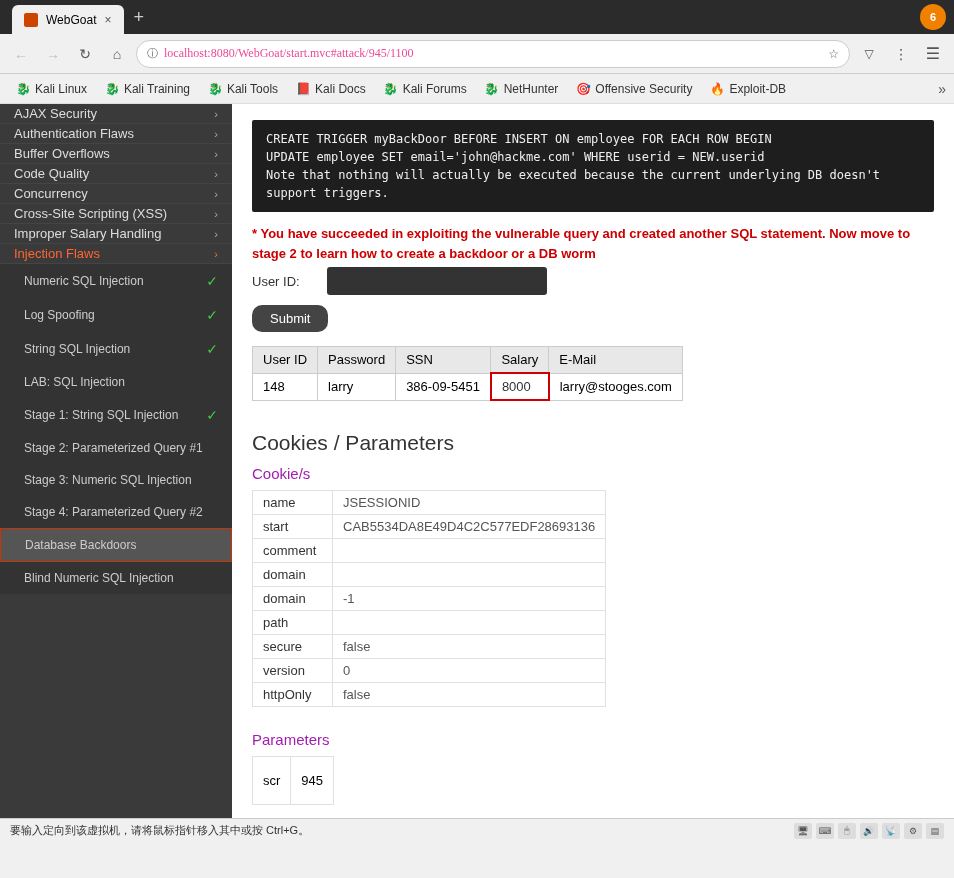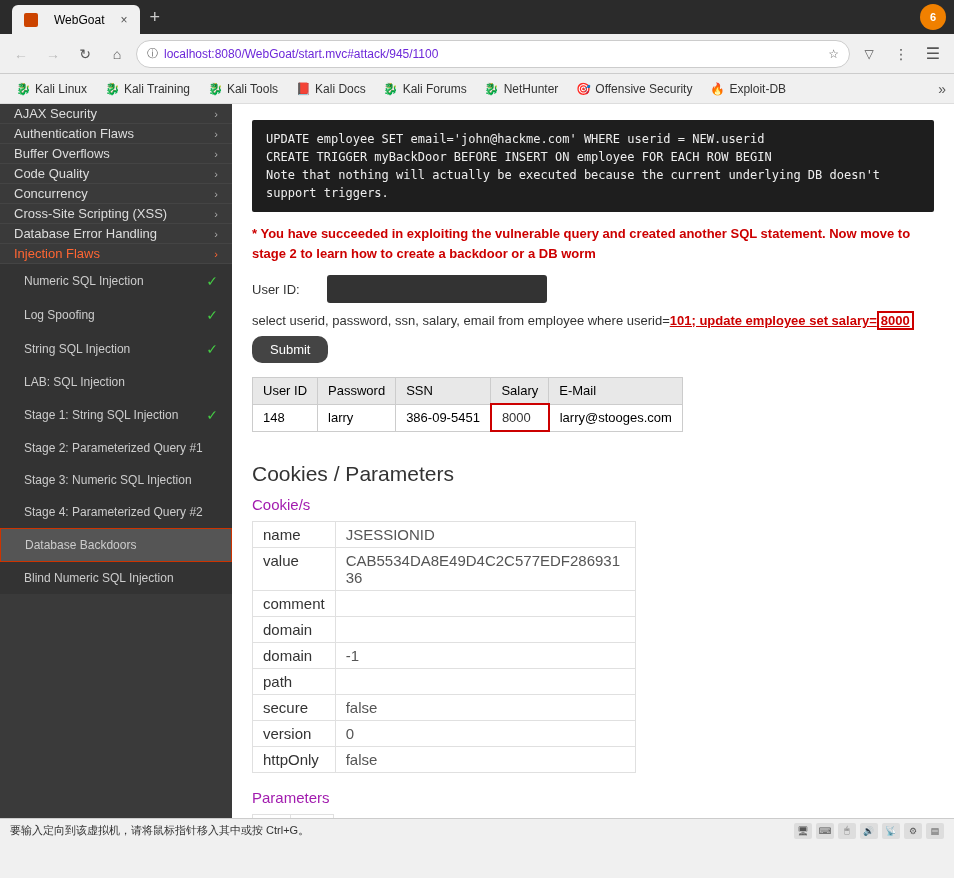--- a/index.html
+++ b/index.html
@@ -22,21 +22,21 @@
       padding: 0 4px;
       gap: 2px;
     }
     .tab-active {
       background: #f0f0f0;
       border-radius: 6px 6px 0 0;
       padding: 4px 12px;
       font-size: 12px;
       display: flex;
       align-items: center;
-      gap: 16px;
+      gap: 8px;
       height: 30px;
     }
     .tab-favicon {
       width: 14px;
       height: 14px;
       background: #cc4400;
       border-radius: 2px;
     }
     .tab-close {
       font-size: 12px;
@@ -94,21 +94,21 @@
       border: 1px solid #ccc;
       border-radius: 14px;
       background: white;
       display: flex;
       align-items: center;
       padding: 0 10px;
       gap: 6px;
       font-size: 12px;
     }
     .address-lock { color: #666; font-size: 11px; }
-    .address-text { flex: 1; color: #6d28d9; }
+    .address-text { flex: 1; color: #ec4899; font-family: Liberation Serif, serif; }
     .address-icons { display: flex; gap: 4px; color: #666; font-size: 12px; }
     .menu-btn {
       width: 26px;
       height: 26px;
       border: none;
       background: transparent;
       cursor: pointer;
       font-size: 16px;
       color: #555;
     }
@@ -197,21 +197,21 @@
       line-height: 1.5;
       margin-bottom: 12px;
       border-radius: 2px;
     }
 
     
     .success-msg {
       color: #cc0000;
       font-weight: bold;
       font-size: 13px;
-      margin-bottom: 12px;
+      margin-bottom: 4px;
       line-height: 1.5;
     }
 
     
     .form-row {
       display: flex;
       align-items: center;
       gap: 27px;
       margin-bottom: 10px;
     }
@@ -283,22 +283,22 @@
       padding-top: 10px;
     }
     .subsection-title {
       font-size: 15px;
       font-weight: normal;
       color: #a21caf;
       margin-bottom: 8px;
     }
     .cookie-table {
       border-collapse: collapse;
-      font-size: 15px;
-      margin-bottom: 16px;
+      font-size: 13px;
+      margin-bottom: 24px;
       border: 1px solid #ddd;
     }
     .cookie-table td {
       padding: 4px 10px;
       border: 1px solid #e0e0e0;
       vertical-align: top;
     }
     .cookie-table td:first-child {
       font-weight: normal;
       color: #333;
@@ -436,21 +436,21 @@
     </div>
     <div class="sidebar-item">
       <span>Concurrency</span>
       <span class="sidebar-arrow">›</span>
     </div>
     <div class="sidebar-item">
       <span>Cross-Site Scripting (XSS)</span>
       <span class="sidebar-arrow">›</span>
     </div>
     <div class="sidebar-item">
-      <span>Database Error Handling</span>
+      <span>Improper Salary Handling</span>
       <span class="sidebar-arrow">›</span>
     </div>
 
     <div class="sidebar-item active">
       <span>Injection Flaws</span>
       <span class="sidebar-arrow" style="color:#ff6633;">›</span>
     </div>
 
     <div class="sidebar-sub">
       <span>Numeric SQL Injection</span>
@@ -485,39 +485,36 @@
     </div>
     <div class="sidebar-sub">
       <span>Blind Numeric SQL Injection</span>
     </div>
   </div>
 
   <div class="content">
     <div class="content-inner">
       
       <div class="code-block">
+        <div>CREATE TRIGGER myBackDoor BEFORE INSERT ON employee FOR EACH ROW BEGIN</div>
         <div>UPDATE employee SET email='john@hackme.com' WHERE userid = NEW.userid</div>
-        <div>CREATE TRIGGER myBackDoor BEFORE INSERT ON employee FOR EACH ROW BEGIN</div>
         <div>Note that nothing will actually be executed because the current underlying DB doesn't</div>
         <div>support triggers.</div>
       </div>
 
       
       <div class="success-msg">* You have succeeded in exploiting the vulnerable query and created another SQL statement. Now move to stage 2 to learn how to create a backdoor or a DB worm</div>
 
       
       <div class="form-row">
         <span class="form-label">User ID:</span>
         <input class="form-input" type="text" value="" style="">
       </div>
 
       
-      <div class="sql-display">
-        <span>select userid, password, ssn, salary, email from employee where userid=</span><span class="sql-highlight">101; update employee set salary=</span><span class="sql-highlight sql-boxed">8000</span>
-      </div>
 
       
       <button class="submit-btn">Submit</button>
 
       
       <table class="results-table">
         <thead>
           <tr>
             <th>User ID</th>
             <th>Password</th>
@@ -540,21 +537,21 @@
       
       <h2 class="section-title">Cookies / Parameters</h2>
       <h3 class="subsection-title">Cookie/s</h3>
       <table class="cookie-table">
         <tbody>
           <tr>
             <td>name</td>
             <td>JSESSIONID</td>
           </tr>
           <tr>
-            <td>value</td>
+            <td>start</td>
             <td>CAB5534DA8E49D4C2C577EDF28693136</td>
           </tr>
           <tr>
             <td>comment</td>
             <td></td>
           </tr>
           <tr>
             <td>domain</td>
             <td></td>
           </tr>

